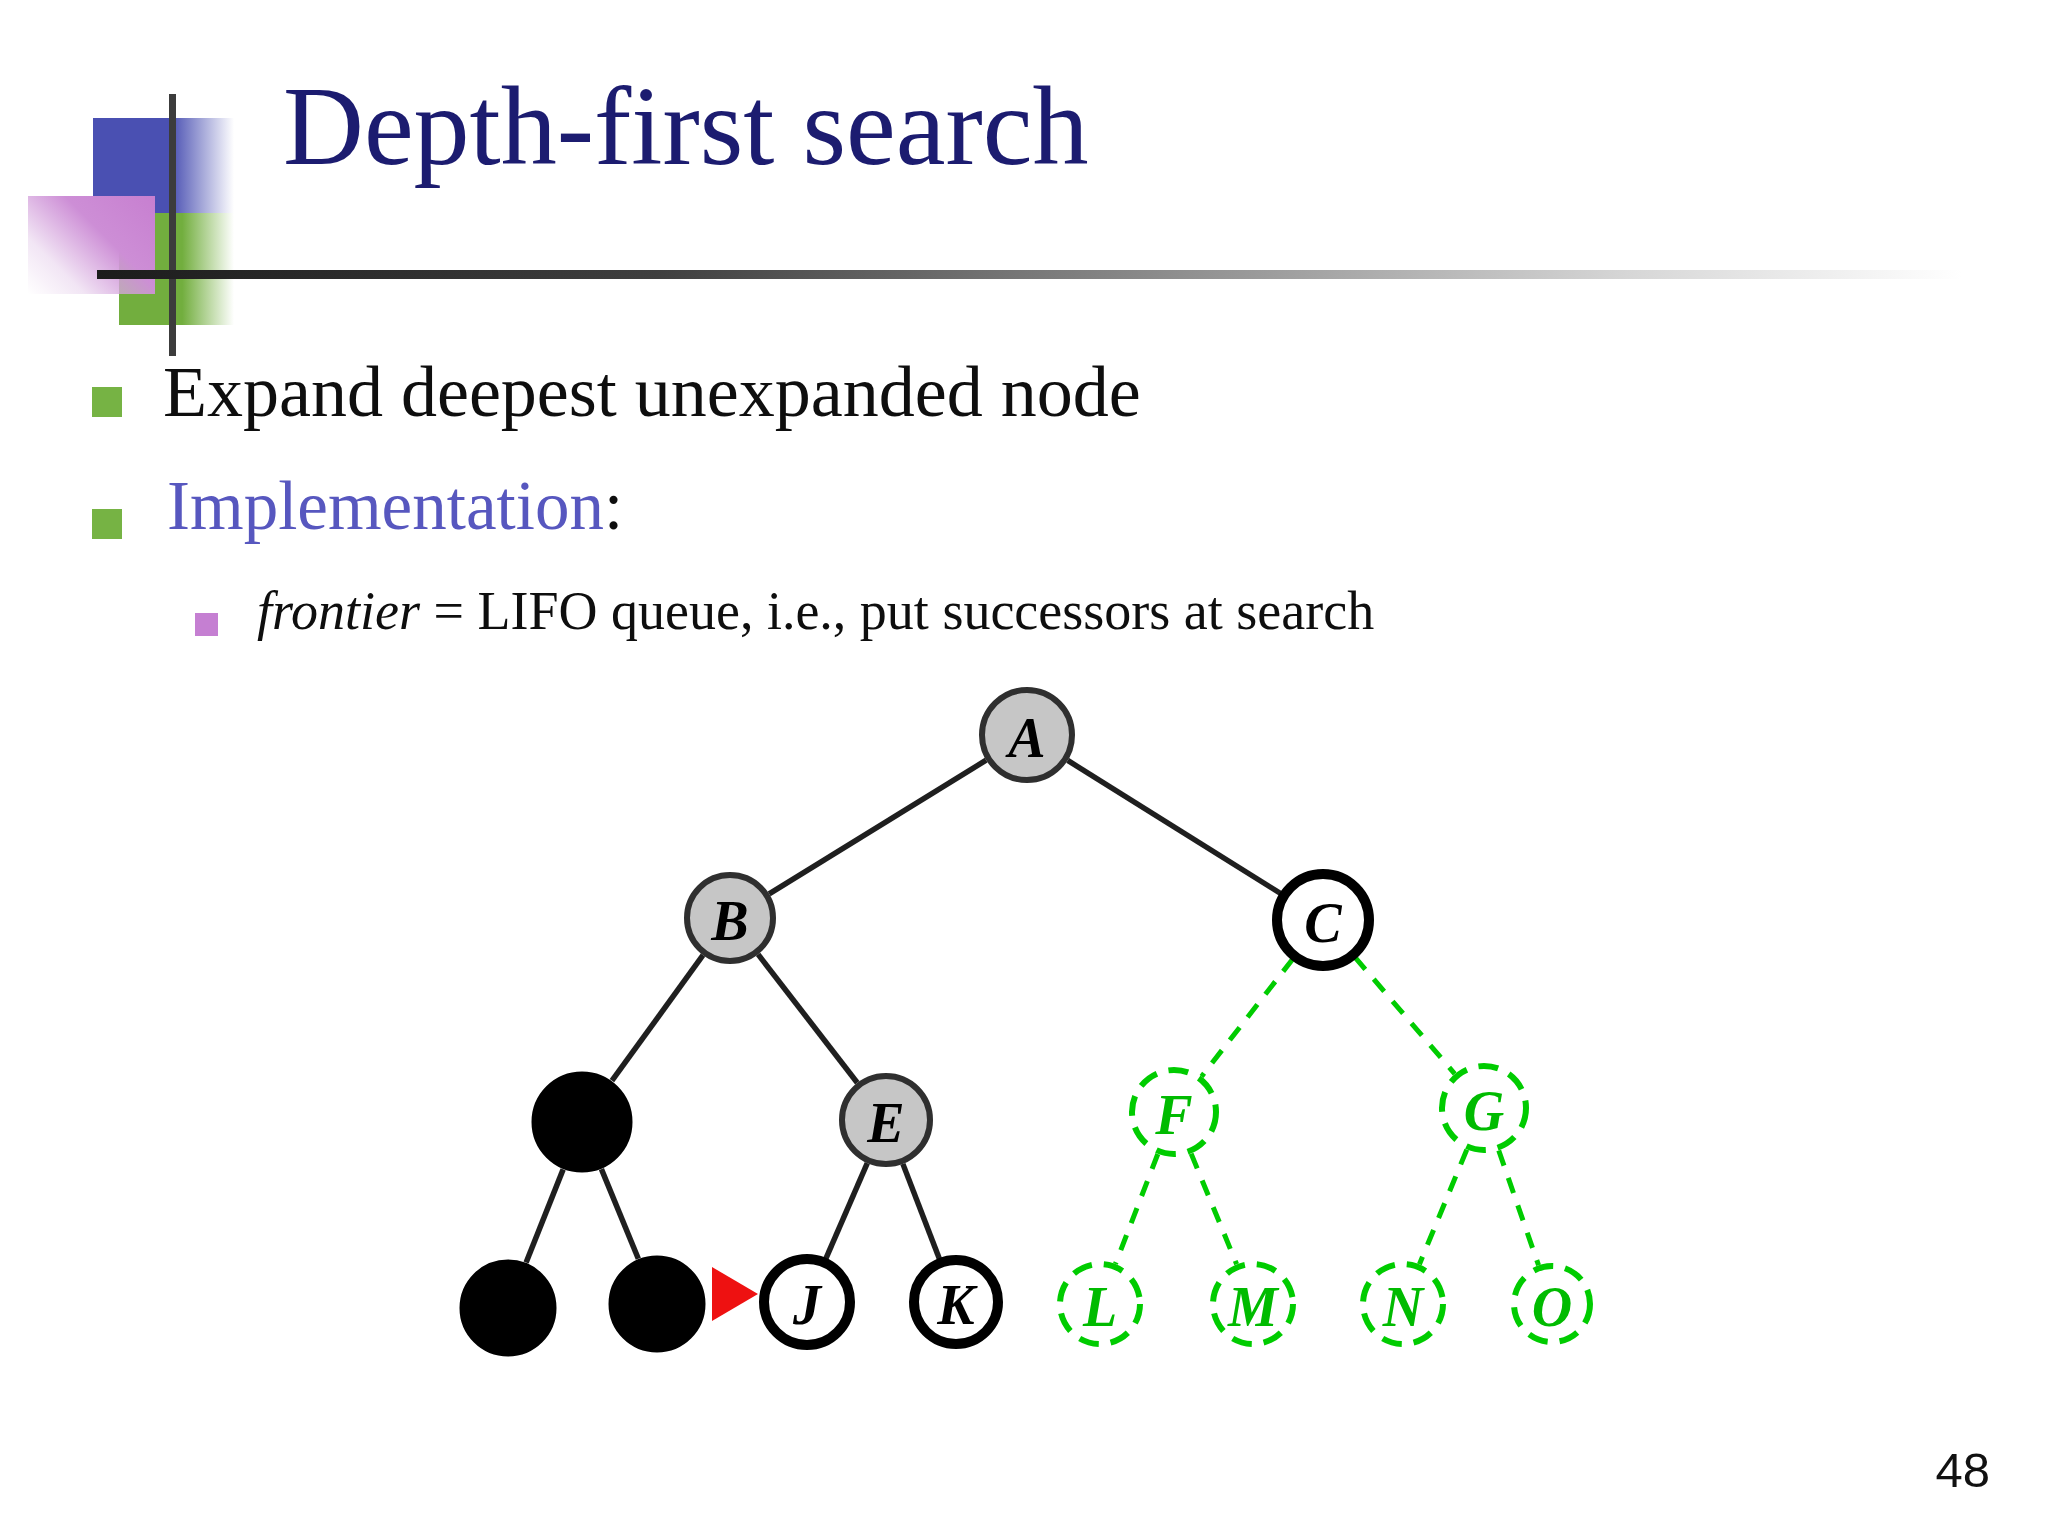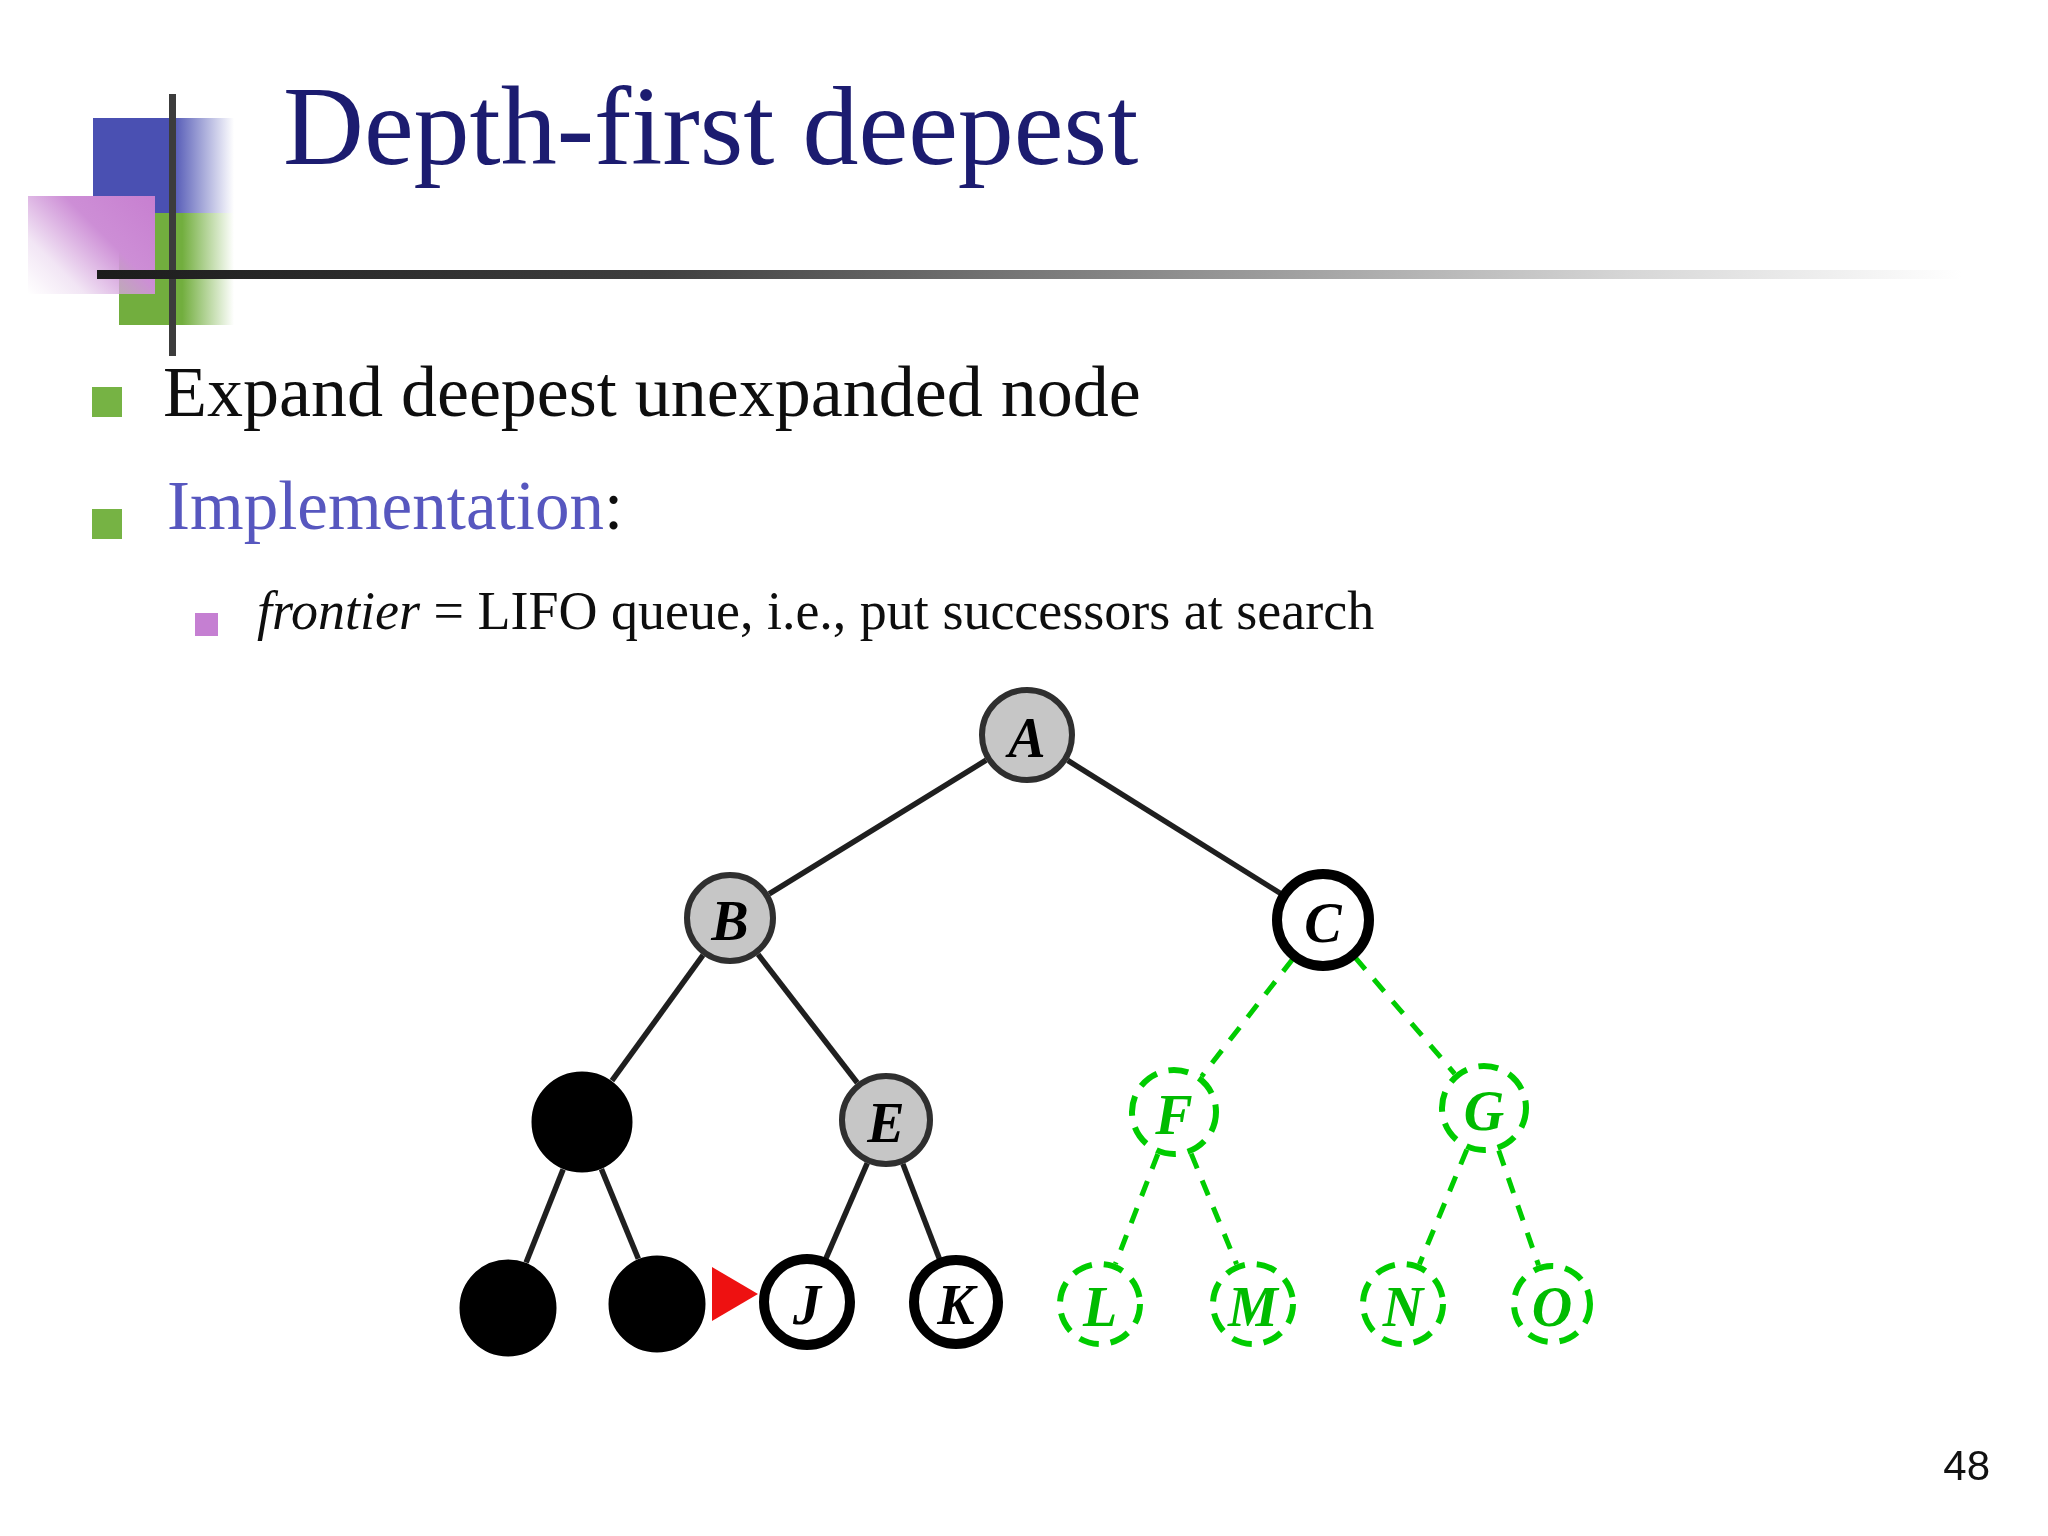--- a/index.html
+++ b/index.html
@@ -33,36 +33,36 @@
   .row1 .sq{margin-top:31px;margin-right:41px;}
   .row2 .sq{margin-top:37px;margin-right:45px;}
   .sq-pink{width:23px;height:23px;background:#c57fd2;}
   .row3 .sq{margin-top:29px;margin-right:39px;}
   .impl{color:#5757bf;}
   .ital{font-style:italic;}
   
   .tree-svg{position:absolute;left:0;top:0;}
   
   .page-number{
-    position:absolute;right:58px;top:1442px;font-size:42px;color:#111;
+    position:absolute;right:58px;top:1442px;font-size:49px;color:#111;
     font-family:"Liberation Sans","DejaVu Sans",sans-serif;
   }
 </style>
 </head>
 <body>
 
 <div class="slide">
 
   <div class="deco deco-blue"></div>
   <div class="deco deco-green"></div>
   <div class="deco deco-pink"></div>
   <div class="deco deco-vline"></div>
   <div class="deco deco-hrule"></div>
 
-  <h1 class="title">Depth-first deepest</h1>
+  <h1 class="title">Depth-first search</h1>
 
   <div class="bullet-row row1">
     <span class="sq sq-green"></span>
     <span>Expand deepest unexpanded node</span>
   </div>
 
   <div class="bullet-row row2">
     <span class="sq sq-green"></span>
     <span><span class="impl">Implementation</span><span>:</span></span>
   </div>

